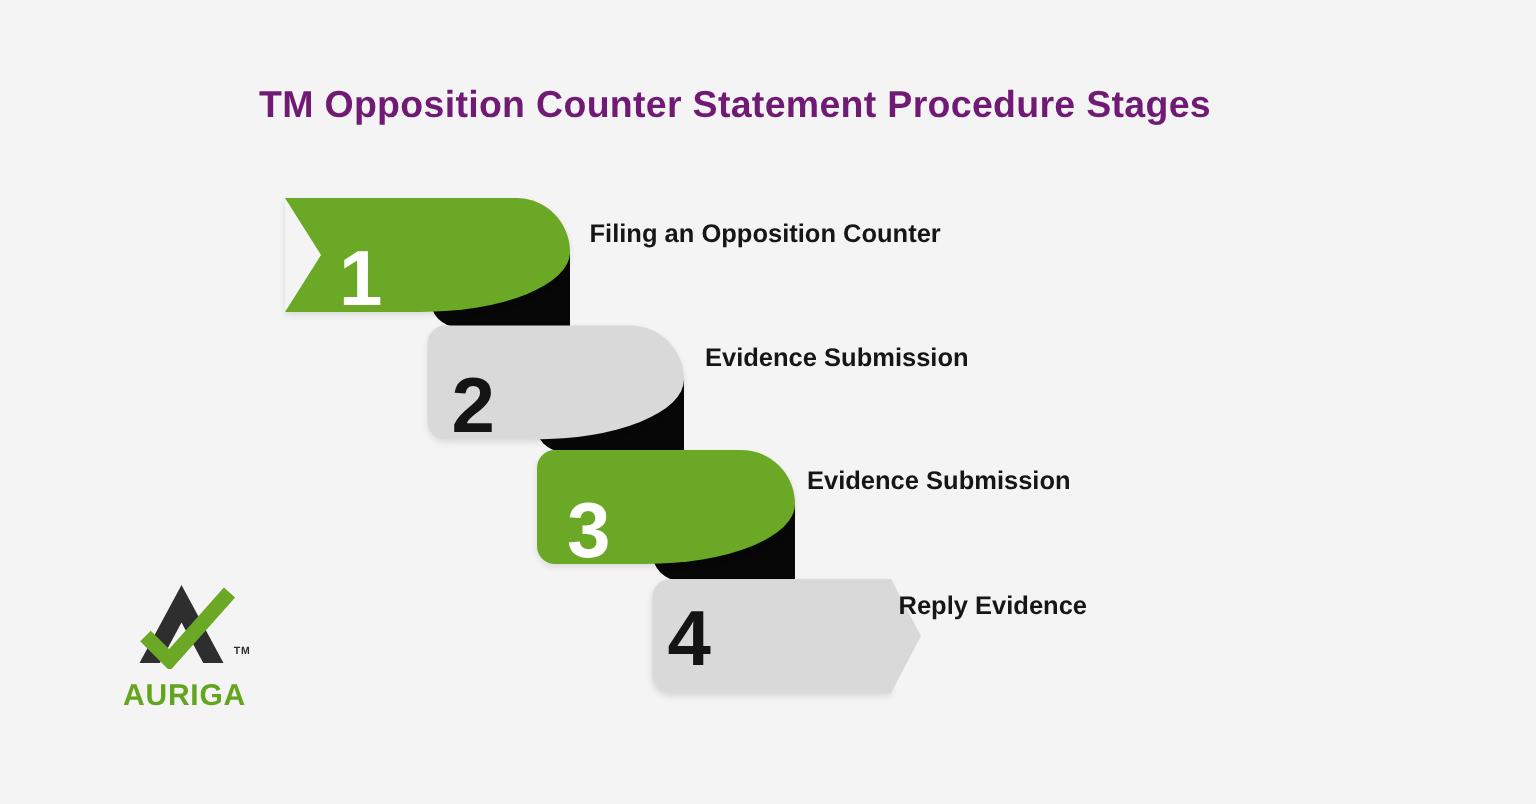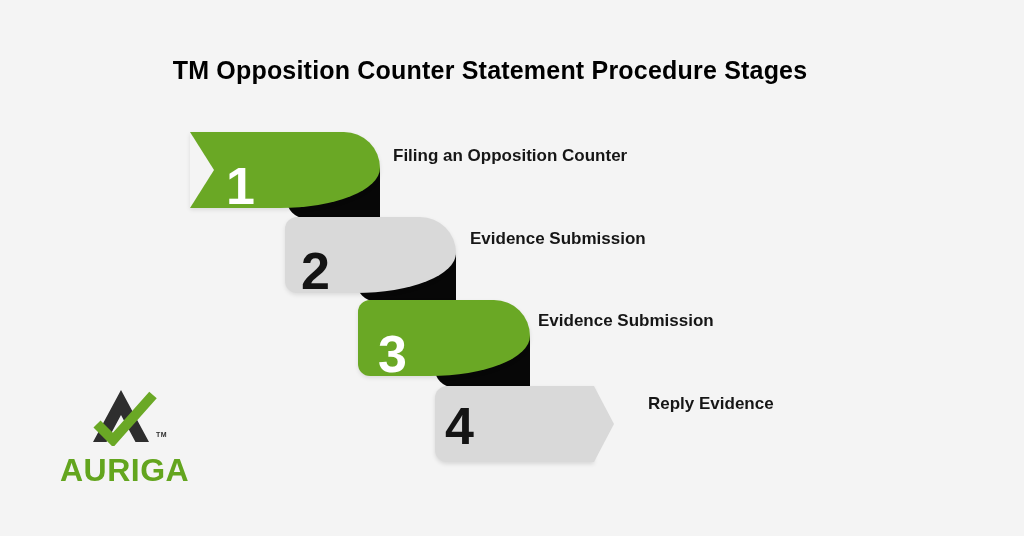--- a/index.html
+++ b/index.html
@@ -11,21 +11,21 @@
     overflow:hidden;
   }
   
   .title{
     position:absolute;
     left:160px;top:56px;width:660px;
     margin:0;
     text-align:center;
     font-size:25px;
     font-weight:700;
-    color:#000000;
+    color:#701a75;
     letter-spacing:0.2px;
   }
   
   .fold{
     position:absolute;
     background:#070707;
     border-radius:18px 0 0 18px;
     z-index:1;
   }
   .fold-1{left:287px;top:168px;width:93px;height:50px;}
@@ -79,21 +79,21 @@
     position:absolute;
     font-size:17px;
     font-weight:700;
     color:#161616;
     white-space:nowrap;
     z-index:3;
   }
   .label-1{left:393px;top:146px;}
   .label-2{left:470px;top:229px;}
   .label-3{left:538px;top:311px;}
-  .label-4{left:648px;top:394px;}
+  .label-4{left:599px;top:394px;}
   
   .logo{
     position:absolute;
     left:60px;top:388px;width:126px;
     text-align:center;
     z-index:3;
   }
   .logo-mark{
     position:relative;
     display:inline-block;
@@ -102,21 +102,21 @@
   .logo-tm{
     position:absolute;
     right:-6px;bottom:8px;
     font-size:7px;
     font-weight:700;
     color:#2e2e2e;
     letter-spacing:0.5px;
   }
   .brand{
     margin-top:2px;
-    font-size:32px;
+    font-size:20px;
     font-weight:700;
     color:#63a51e;
     letter-spacing:0.5px;
   }
 </style>
 </head>
 <body>
 
 <div class="canvas">
 

